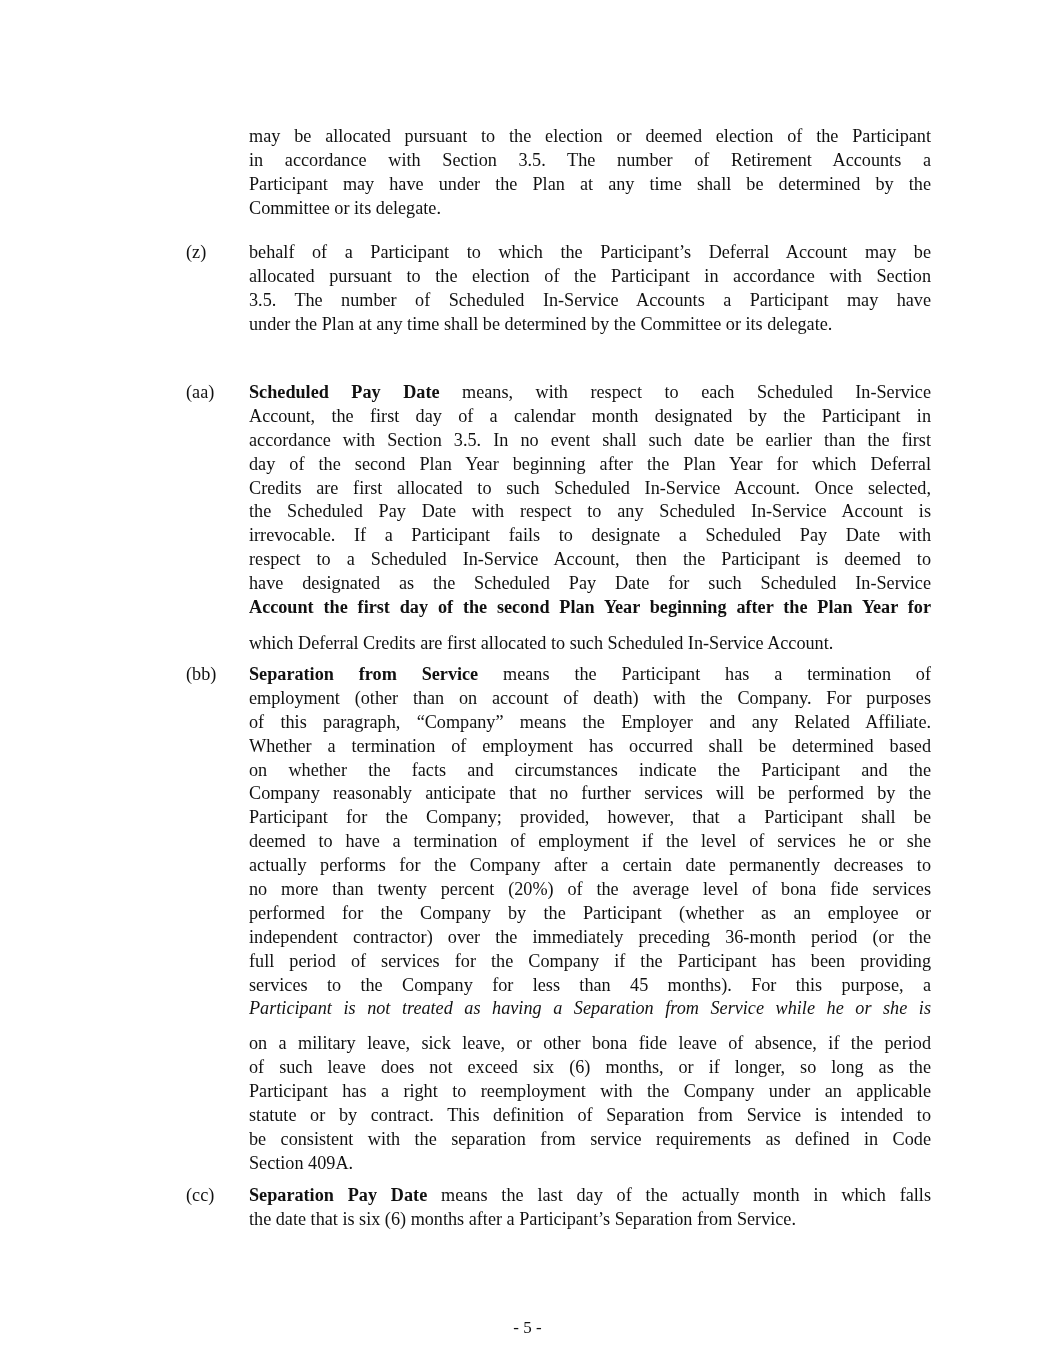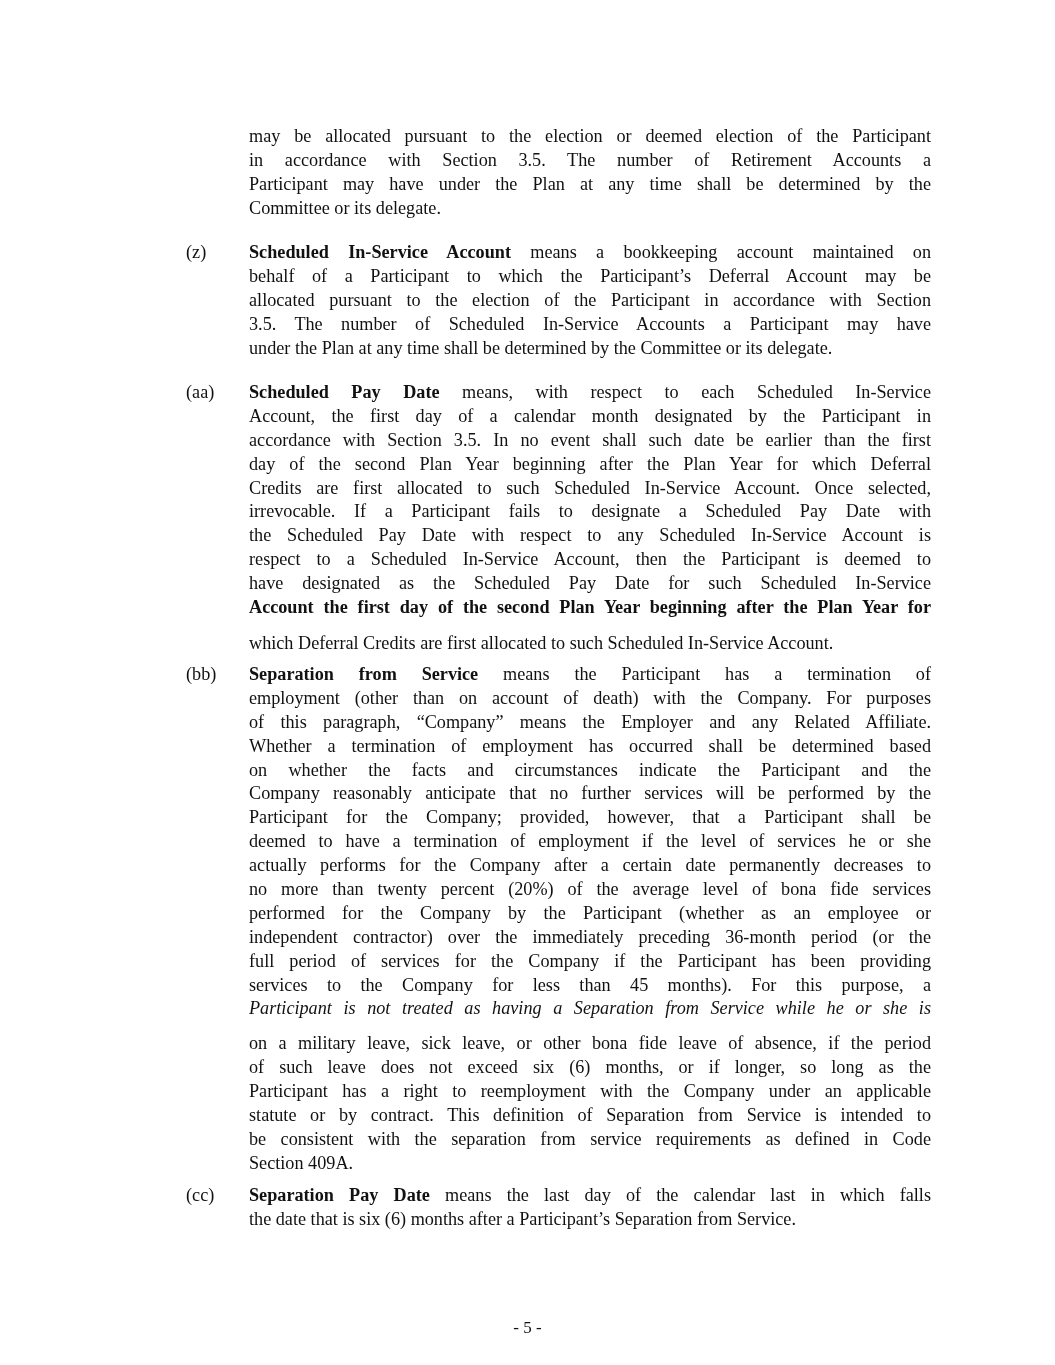--- a/index.html
+++ b/index.html
@@ -31,38 +31,37 @@
       <span class="line" style="white-space: normal; overflow: hidden;">may be allocated pursuant to the election or deemed election of the Participant</span>
       <span class="line" style="white-space: normal; overflow: hidden;">in accordance with Section 3.5.  The number of Retirement Accounts a</span>
       <span class="line" style="white-space: normal; overflow: hidden;">Participant may have under the Plan at any time shall be determined by the</span>
       <span class="line last" style="white-space: normal; overflow: hidden;">Committee or its delegate.</span>
     </div>
   </div>
 
   <div class="para" style="top:241px;">
     <span class="label line">(z)</span>
     <div class="body" style="top:0;">
-      <span class="line" style="white-space: normal; overflow: hidden;"><b class="term">Scheduled In-Service Account</b> <span>means a bookkeeping account maintained on</span></span>
       <span class="line" style="white-space: normal; overflow: hidden;">behalf of a Participant to which the Participant’s Deferral Account may be</span>
       <span class="line" style="white-space: normal; overflow: hidden;">allocated pursuant to the election of the Participant in accordance with Section</span>
       <span class="line" style="white-space: normal; overflow: hidden;">3.5.  The number of Scheduled In-Service Accounts a Participant may have</span>
       <span class="line last" style="white-space: normal; overflow: hidden;">under the Plan at any time shall be determined by the Committee or its delegate.</span>
     </div>
   </div>
 
   <div class="para" style="top:381px;">
     <span class="label line">(aa)</span>
     <div class="body" style="top:0;">
       <span class="line" style="white-space: normal; overflow: hidden;"><b class="term">Scheduled Pay Date</b> <span>means, with respect to each Scheduled In-Service</span></span>
       <span class="line" style="white-space: normal; overflow: hidden;">Account, the first day of a calendar month designated by the Participant in</span>
       <span class="line" style="white-space: normal; overflow: hidden;">accordance with Section 3.5.  In no event shall such date be earlier than the first</span>
       <span class="line" style="white-space: normal; overflow: hidden;">day of the second Plan Year beginning after the Plan Year for which Deferral</span>
       <span class="line" style="white-space: normal; overflow: hidden;">Credits are first allocated to such Scheduled In-Service Account.  Once selected,</span>
+      <span class="line" style="white-space: normal; overflow: hidden;">the Scheduled Pay Date with respect to any Scheduled In-Service Account is</span>
       <span class="line" style="white-space: normal; overflow: hidden;">irrevocable.  If a Participant fails to designate a Scheduled Pay Date with</span>
-      <span class="line" style="white-space: normal; overflow: hidden;">the Scheduled Pay Date with respect to any Scheduled In-Service Account is</span>
       <span class="line" style="white-space: normal; overflow: hidden;">respect to a Scheduled In-Service Account, then the Participant is deemed to</span>
       <span class="line" style="white-space: normal; overflow: hidden;">have designated as the Scheduled Pay Date for such Scheduled In-Service</span>
       <span class="line" style="white-space: normal; overflow: hidden; font-weight: bold;">Account the first day of the second Plan Year beginning after the Plan Year for</span>
       <span class="line last" style="white-space: normal; overflow: hidden; margin-top: 12px;">which Deferral Credits are first allocated to such Scheduled In-Service Account.</span>
     </div>
   </div>
 
   <div class="para" style="top:663px;">
     <span class="label line">(bb)</span>
     <div class="body" style="top:0;">
@@ -86,19 +85,19 @@
       <span class="line" style="white-space: normal; overflow: hidden;">Participant has a right to reemployment with the Company under an applicable</span>
       <span class="line" style="white-space: normal; overflow: hidden;">statute or by contract.  This definition of Separation from Service is intended to</span>
       <span class="line" style="white-space: normal; overflow: hidden;">be consistent with the separation from service requirements as defined in Code</span>
       <span class="line last" style="white-space: normal; overflow: hidden;">Section 409A.</span>
     </div>
   </div>
 
   <div class="para" style="top:1184px;">
     <span class="label line">(cc)</span>
     <div class="body" style="top:0;">
-      <span class="line" style="white-space: normal; overflow: hidden;"><b class="term">Separation Pay Date</b> <span>means the last day of the calendar last in which falls</span></span>
+      <span class="line" style="white-space: normal; overflow: hidden;"><b class="term">Separation Pay Date</b> <span>means the last day of the actually month in which falls</span></span>
       <span class="line last" style="white-space: normal; overflow: hidden;">the date that is six (6) months after a Participant’s Separation from Service.</span>
     </div>
   </div>
 
   <div class="page-num">- 5 -</div>
 </div>
 
 </body></html>

